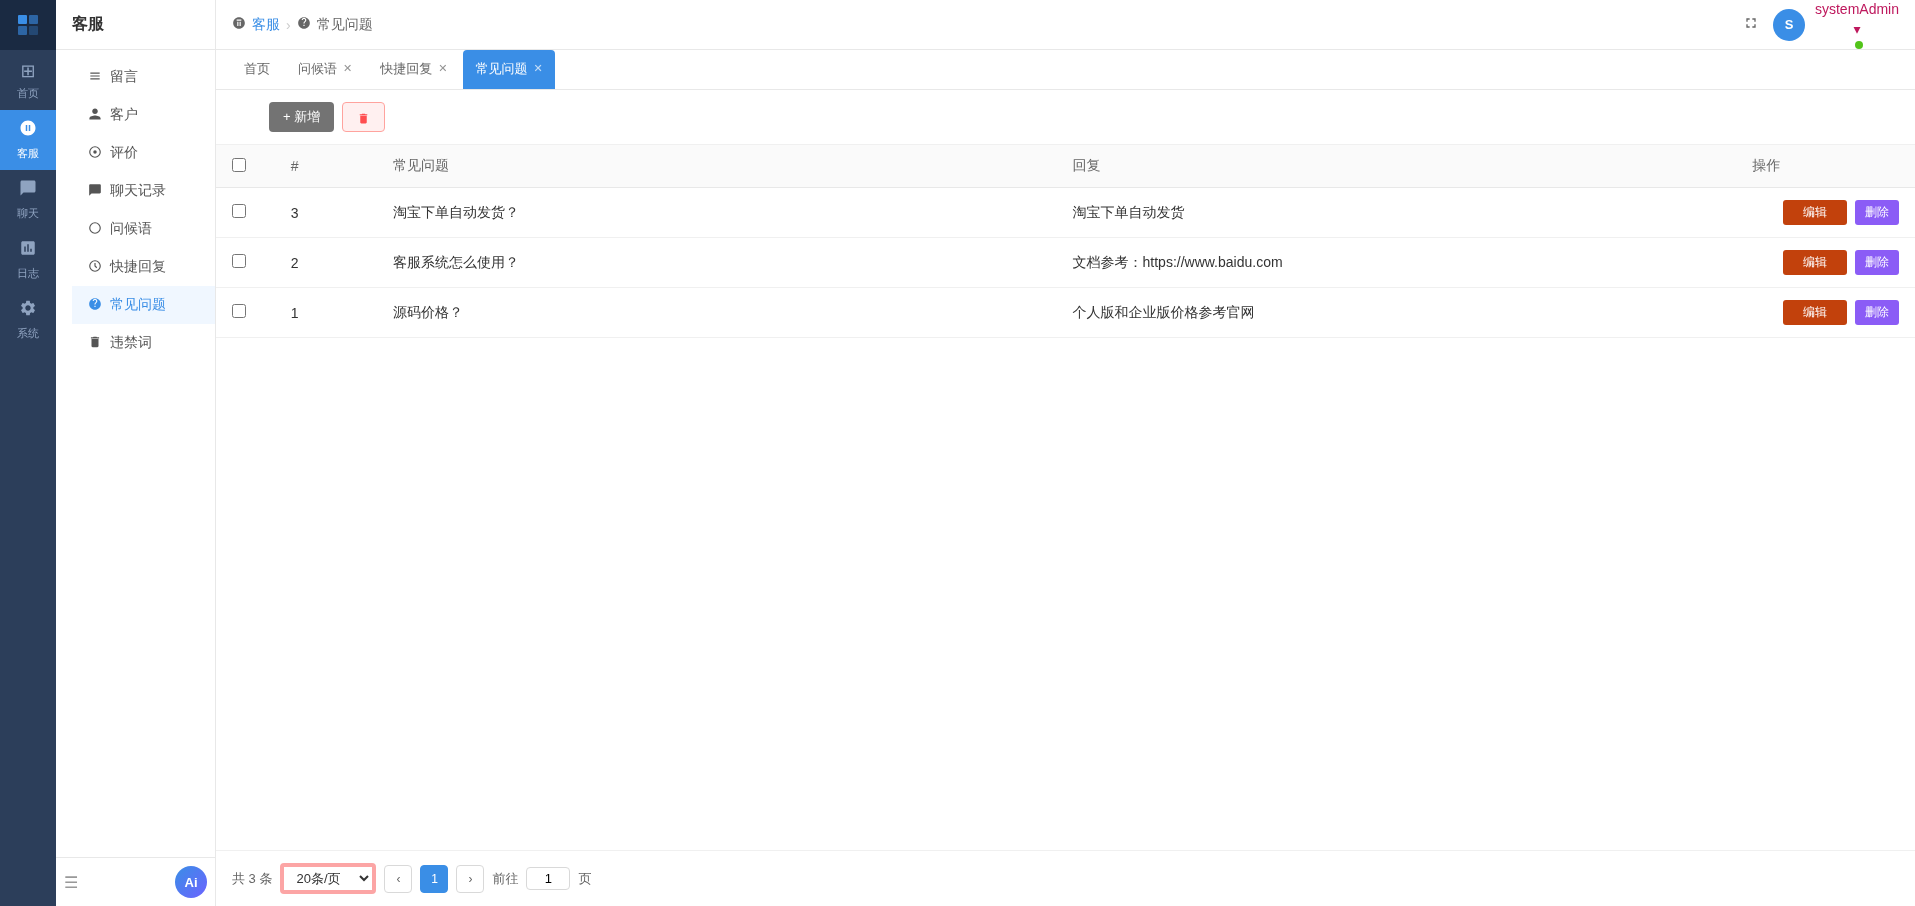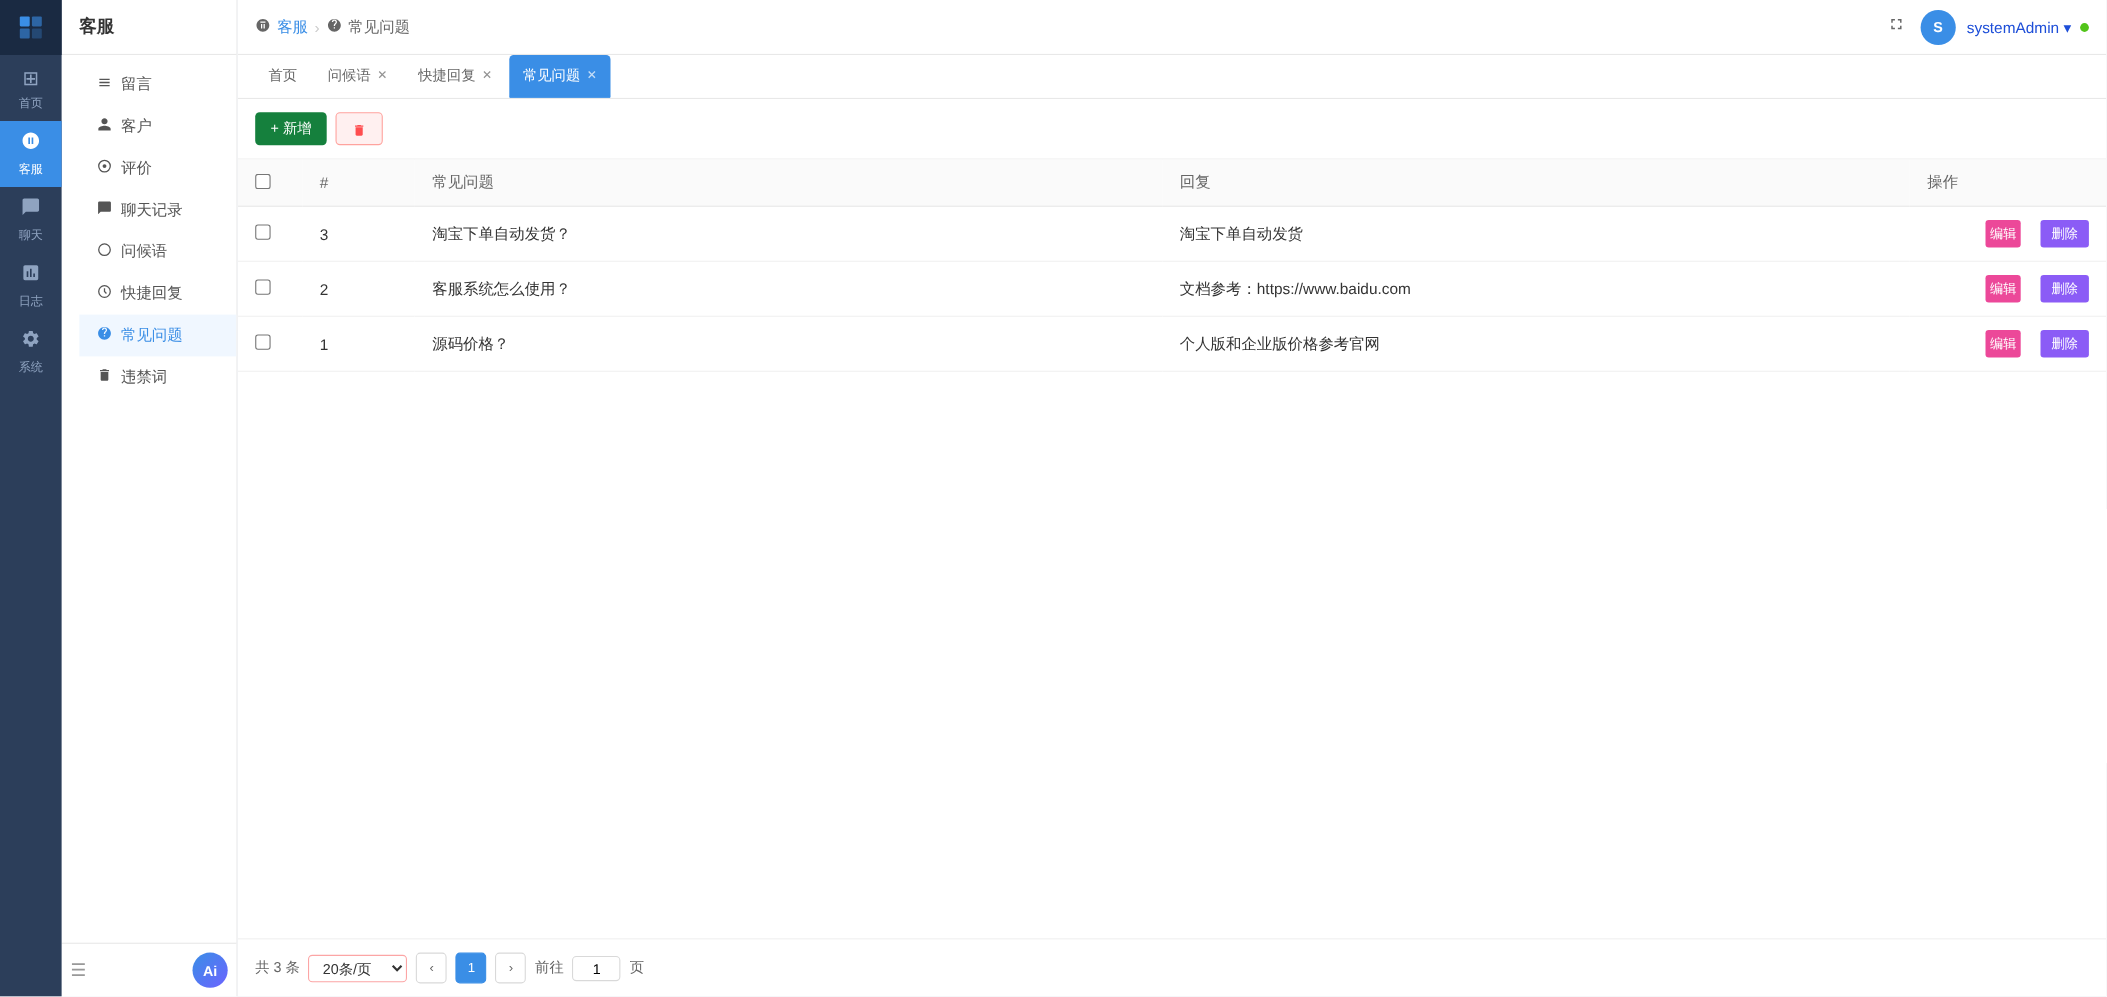--- a/index.html
+++ b/index.html
@@ -144,26 +144,27 @@
       border-radius: 50%;
       background: #3a8ee6;
       color: white;
       display: flex;
       align-items: center;
       justify-content: center;
       font-size: 13px;
       font-weight: 600;
     }
     .user-name {
-      color: #1d4ed8;
+      color: #be185d;
       font-size: 14px;
       cursor: pointer;
       display: flex;
       align-items: center;
       gap: 4px;
+      flex-direction: column;
     }
     .online-dot {
       width: 8px;
       height: 8px;
       border-radius: 50%;
       background: #52c41a;
       margin-left: 4px;
     }
 
     
@@ -214,30 +215,31 @@
 
     
     .toolbar {
       padding: 12px 16px;
       display: flex;
       align-items: center;
       gap: 8px;
       border-bottom: 1px solid #f0f0f0;
     }
     .btn-new {
-      background: #15803d;
+      background: #737373;
       color: white;
       border: none;
       padding: 6px 14px;
       border-radius: 4px;
       cursor: pointer;
       font-size: 13px;
       display: flex;
       align-items: center;
       gap: 4px;
+      margin-left: 37px;
     }
     .btn-delete {
       background: #fff0f0;
       color: #ff4d4f;
       border: 1px solid #ffa39e;
       padding: 6px 14px;
       border-radius: 4px;
       cursor: pointer;
       font-size: 13px;
     }
@@ -276,28 +278,28 @@
     .col-reply { width: 40%; }
     .col-action { width: 140px; }
 
     input[type="checkbox"] {
       width: 14px;
       height: 14px;
       cursor: pointer;
     }
 
     .btn-edit {
-      background: #ec4899;
+      background: #c2410c;
       color: white;
       border: none;
-      padding: 4px 4px;
+      padding: 4px 20px;
       border-radius: 3px;
       cursor: pointer;
       font-size: 12px;
-      margin-right: 14px;
+      margin-right: 4px;
     }
     .btn-row-delete {
       background: #8b5cf6;
       color: white;
       border: none;
       padding: 4px 10px;
       border-radius: 3px;
       cursor: pointer;
       font-size: 12px;
     }
@@ -309,21 +311,21 @@
       align-items: center;
       gap: 8px;
       border-top: 1px solid #f0f0f0;
       flex-shrink: 0;
     }
     .pagination-total {
       color: #666;
       font-size: 13px;
     }
     .page-size-select {
-      border: 1px solid #fca5a5;
+      border: 4px solid #fca5a5;
       border-radius: 4px;
       padding: 3px 8px;
       font-size: 13px;
       color: #333;
       cursor: pointer;
       background: white;
     }
     .page-btn {
       width: 28px;
       height: 28px;

